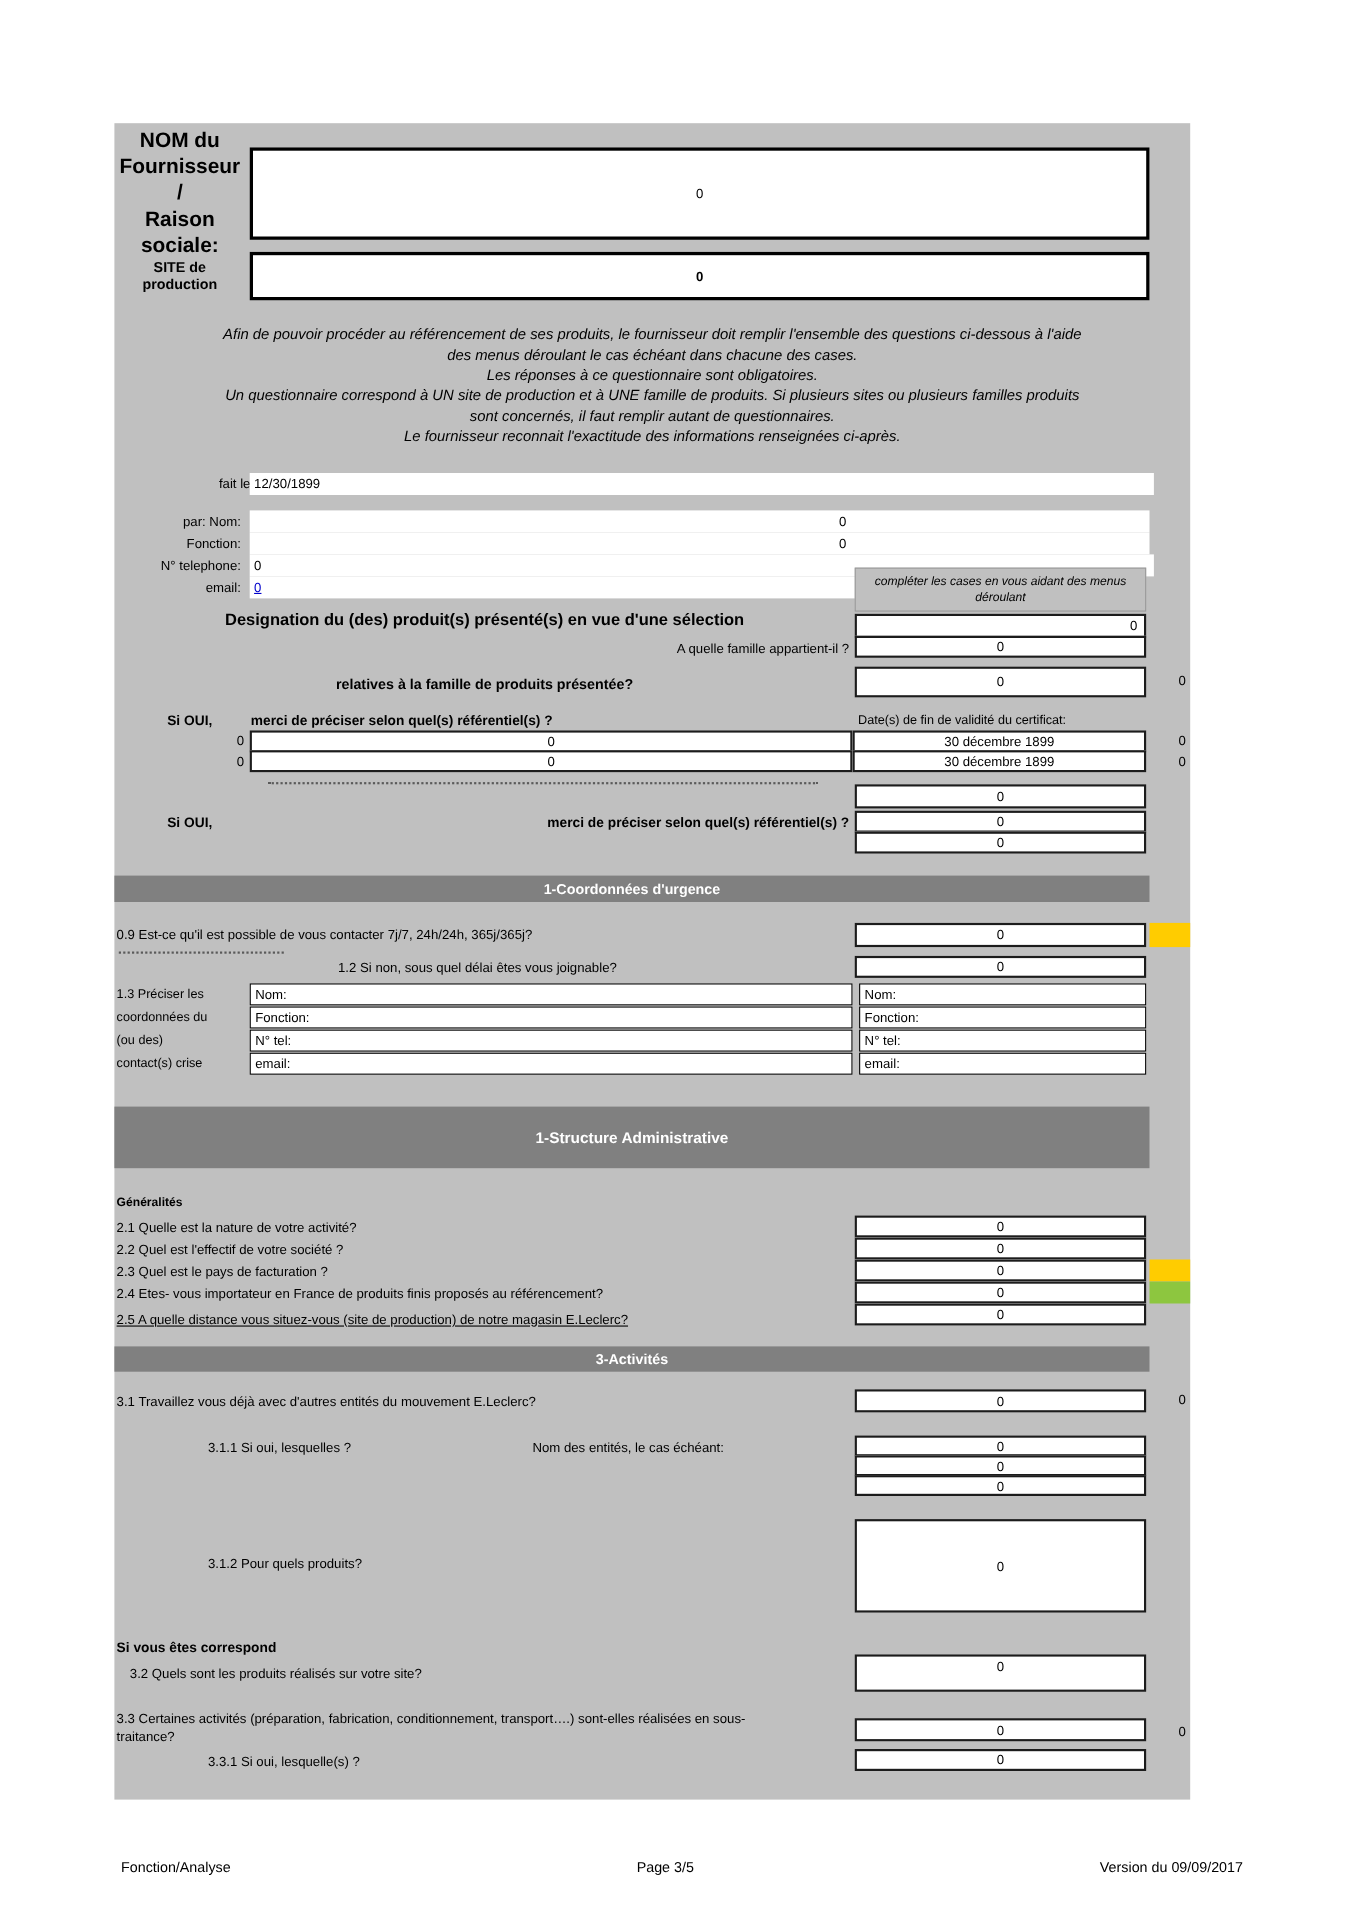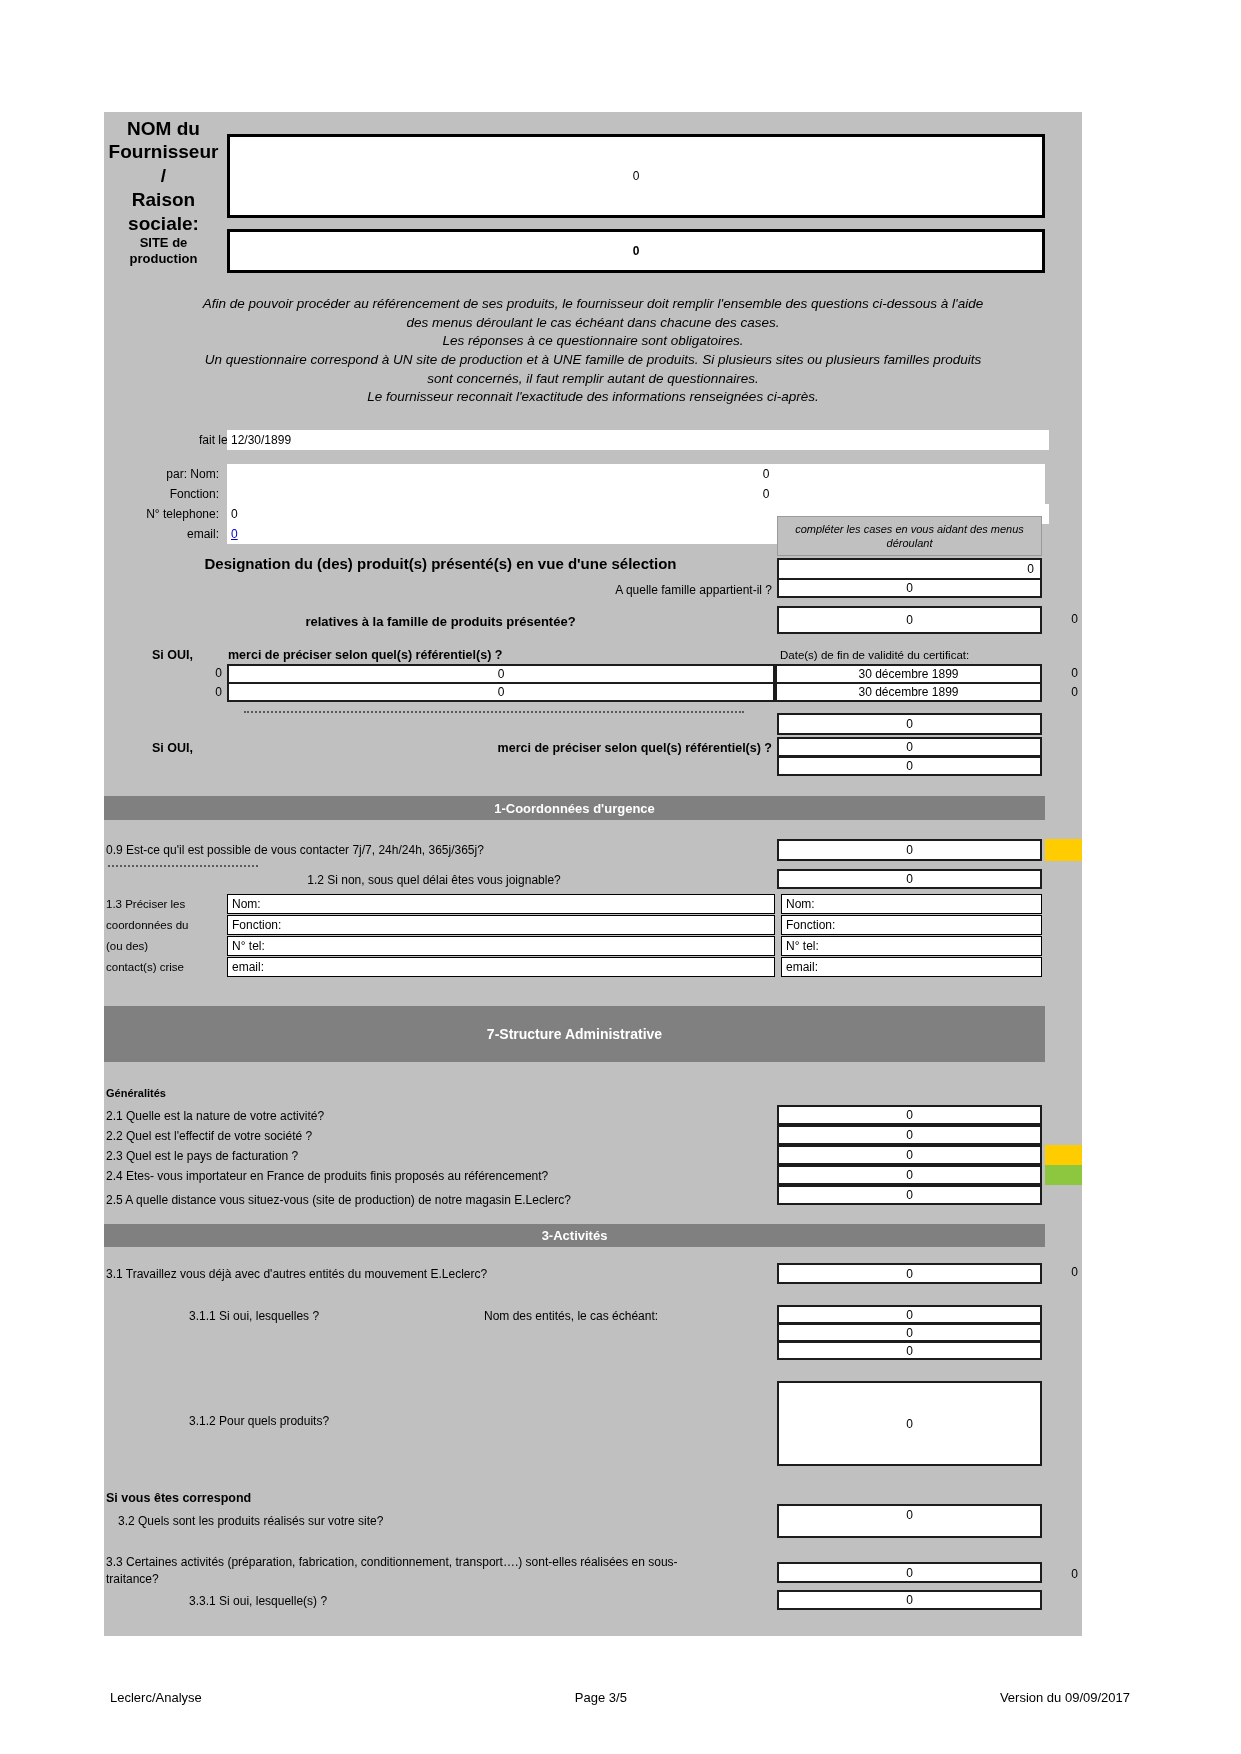--- a/index.html
+++ b/index.html
@@ -174,21 +174,21 @@
     <div class="box thin" style="top:803px;left:677px;width:261px;height:20px;">
       <span>Fonction:</span>
       </div>
     <div class="box thin" style="top:824px;left:677px;width:261px;height:20px;">
       <span>N° tel:</span>
       </div>
     <div class="box thin" style="top:845px;left:677px;width:261px;height:20px;">
       <span>email:</span>
       </div>
 
-    <div class="hdr" style="top:894px;height:56px;font-size:14px;">7-Structure Administrative</div>
+    <div class="hdr" style="top:894px;height:56px;font-size:14px;">1-Structure Administrative</div>
 
     <div class="lbl bold" style="top:972px;left:2px;height:18px;font-size:11px;">Généralités</div>
 
     <div class="lbl" style="top:995px;left:2px;width:640px;height:18px;">2.1 Quelle est la nature de votre activité?</div>
     <div class="box" style="top:993px;left:673px;width:265px;height:20px;">
       <span>0</span>
       </div>
 
     <div class="lbl" style="top:1015px;left:2px;width:640px;height:18px;">2.2 Quel est l'effectif de votre société ?</div>
     <div class="box" style="top:1013px;left:673px;width:265px;height:20px;">
@@ -200,21 +200,21 @@
       <span>0</span>
       </div>
     <div class="flag" style="top: 1033px; height: 20px; background: rgb(255, 204, 0);"></div>
 
     <div class="lbl" style="top:1055px;left:2px;width:640px;height:18px;">2.4 Etes- vous importateur en France de produits finis proposés au référencement?</div>
     <div class="box" style="top:1053px;left:673px;width:265px;height:20px;">
       <span>0</span>
       </div>
     <div class="flag" style="top: 1053px; height: 20px; background: rgb(141, 198, 63);"></div>
 
-    <div class="lbl" style="top:1079px;left:2px;width:640px;height:18px;">2.5 A quelle distance vous situez-vous (site de production) de notre magasin E.Leclerc?</div>
+    <div class="lbl" style="top:1079px;left:2px;width:640px;height:18px;text-decoration:underline;">2.5 A quelle distance vous situez-vous (site de production) de notre magasin E.Leclerc?</div>
     <div class="box" style="top:1073px;left:673px;width:265px;height:20px;">
       <span>0</span>
       </div>
 
     <div class="hdr" style="top:1112px;height:23px;font-size:13px;">3-Activités</div>
 
     <div class="lbl" style="top:1153px;left:2px;width:620px;height:18px;">3.1 Travaillez vous déjà avec d'autres entités du mouvement E.Leclerc?</div>
     <div class="box" style="top:1151px;left:673px;width:265px;height:21px;">
       <span>0</span>
       </div>
@@ -251,17 +251,17 @@
     <div class="sideval" style="top:1455px;left:940px;">0</div>
 
     <div class="lbl" style="top:1480px;left:85px;height:18px;">3.3.1 Si oui, lesquelle(s) ?</div>
     <div class="box" style="top:1478px;left:673px;width:265px;height:20px;">
       <span>0</span>
       </div>
 
   </div>
 
   <div class="footer">
-    <span>Leclerc/Analyse</span>
+    <span>Fonction/Analyse</span>
     <span>Page 3/5</span>
     <span>Version du 09/09/2017</span>
   </div>
 </div>
 
 </body></html>

